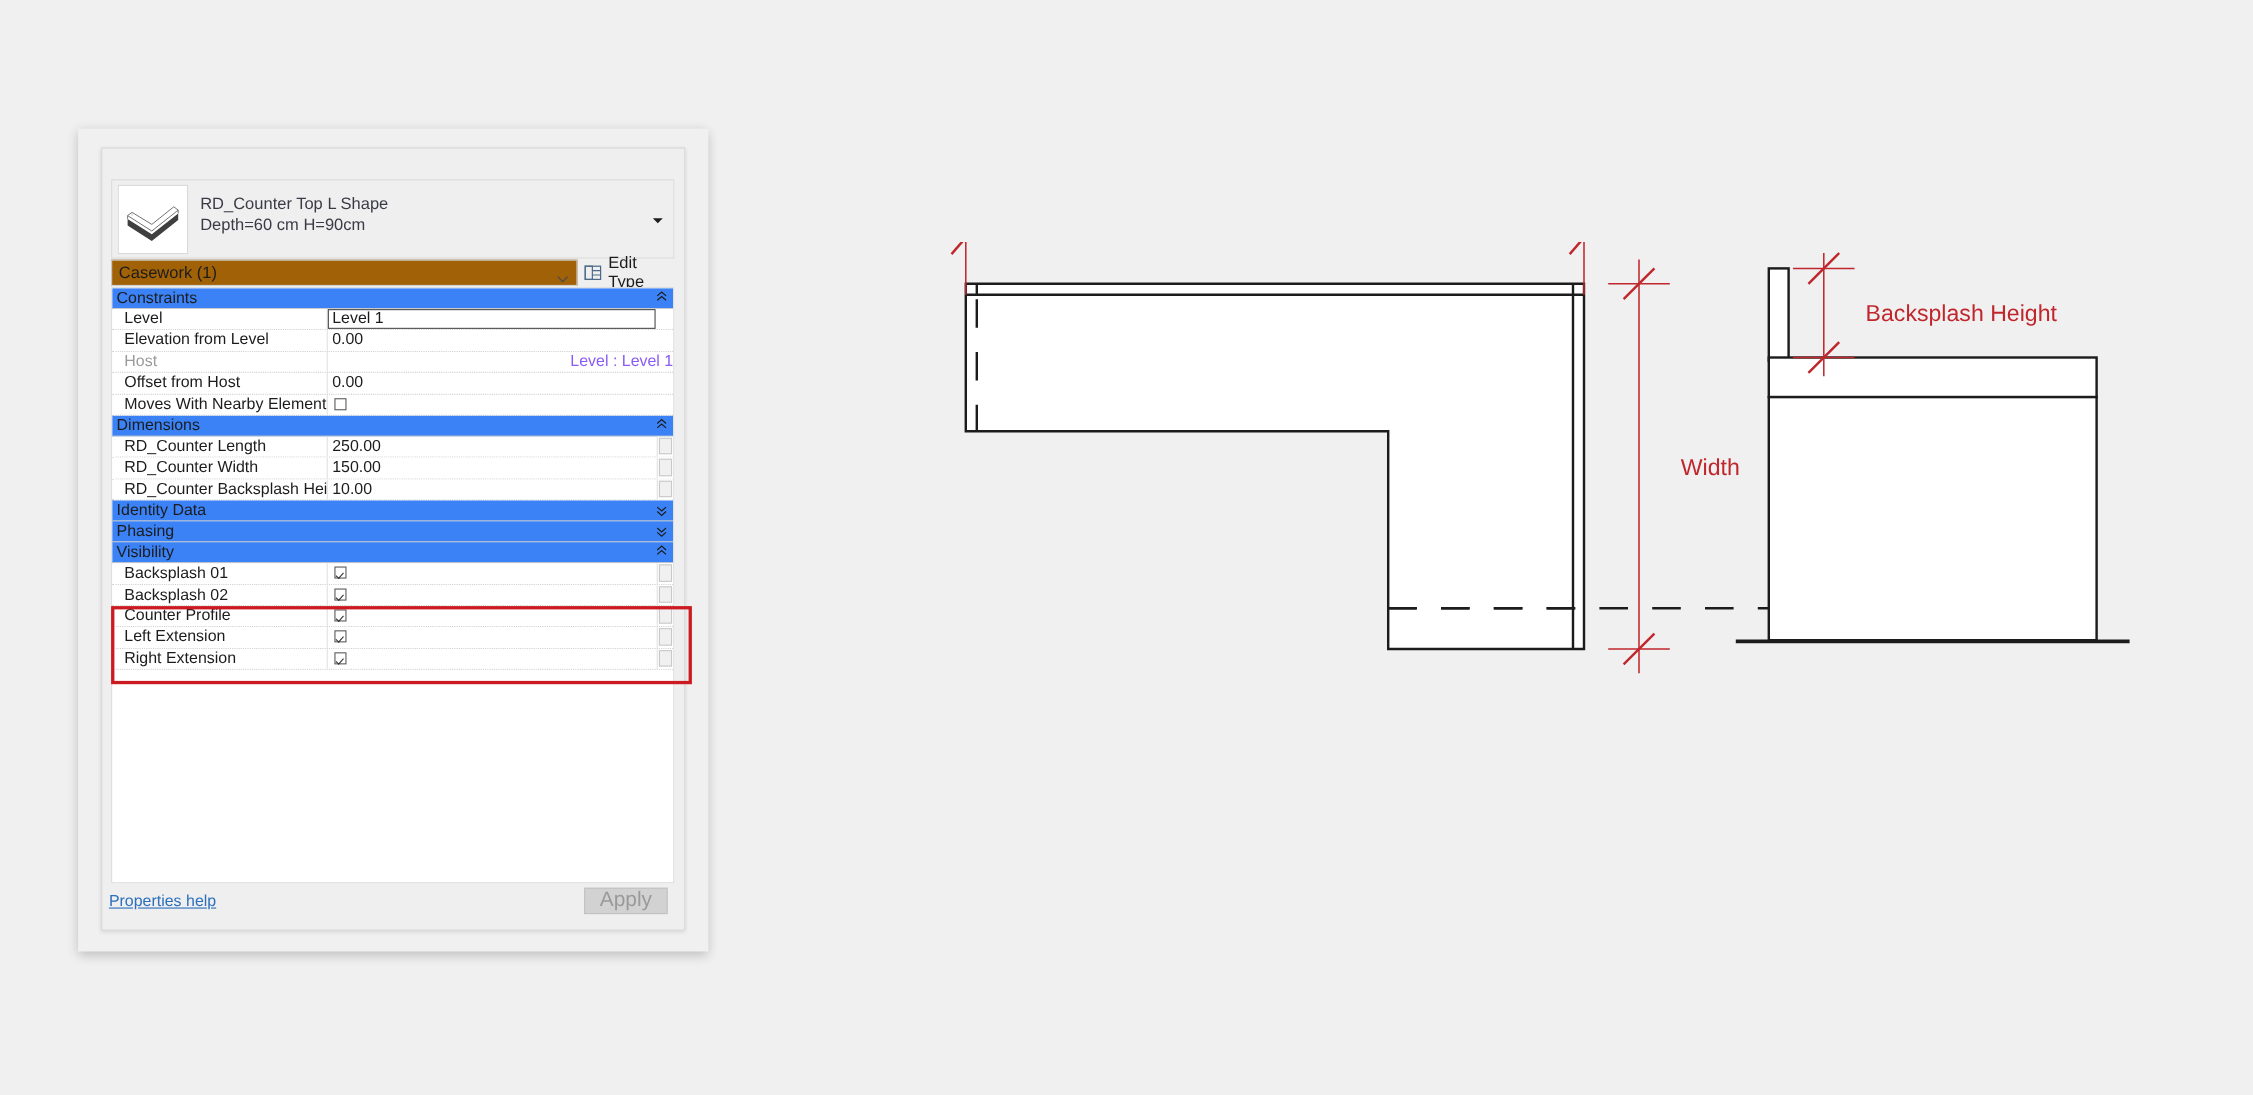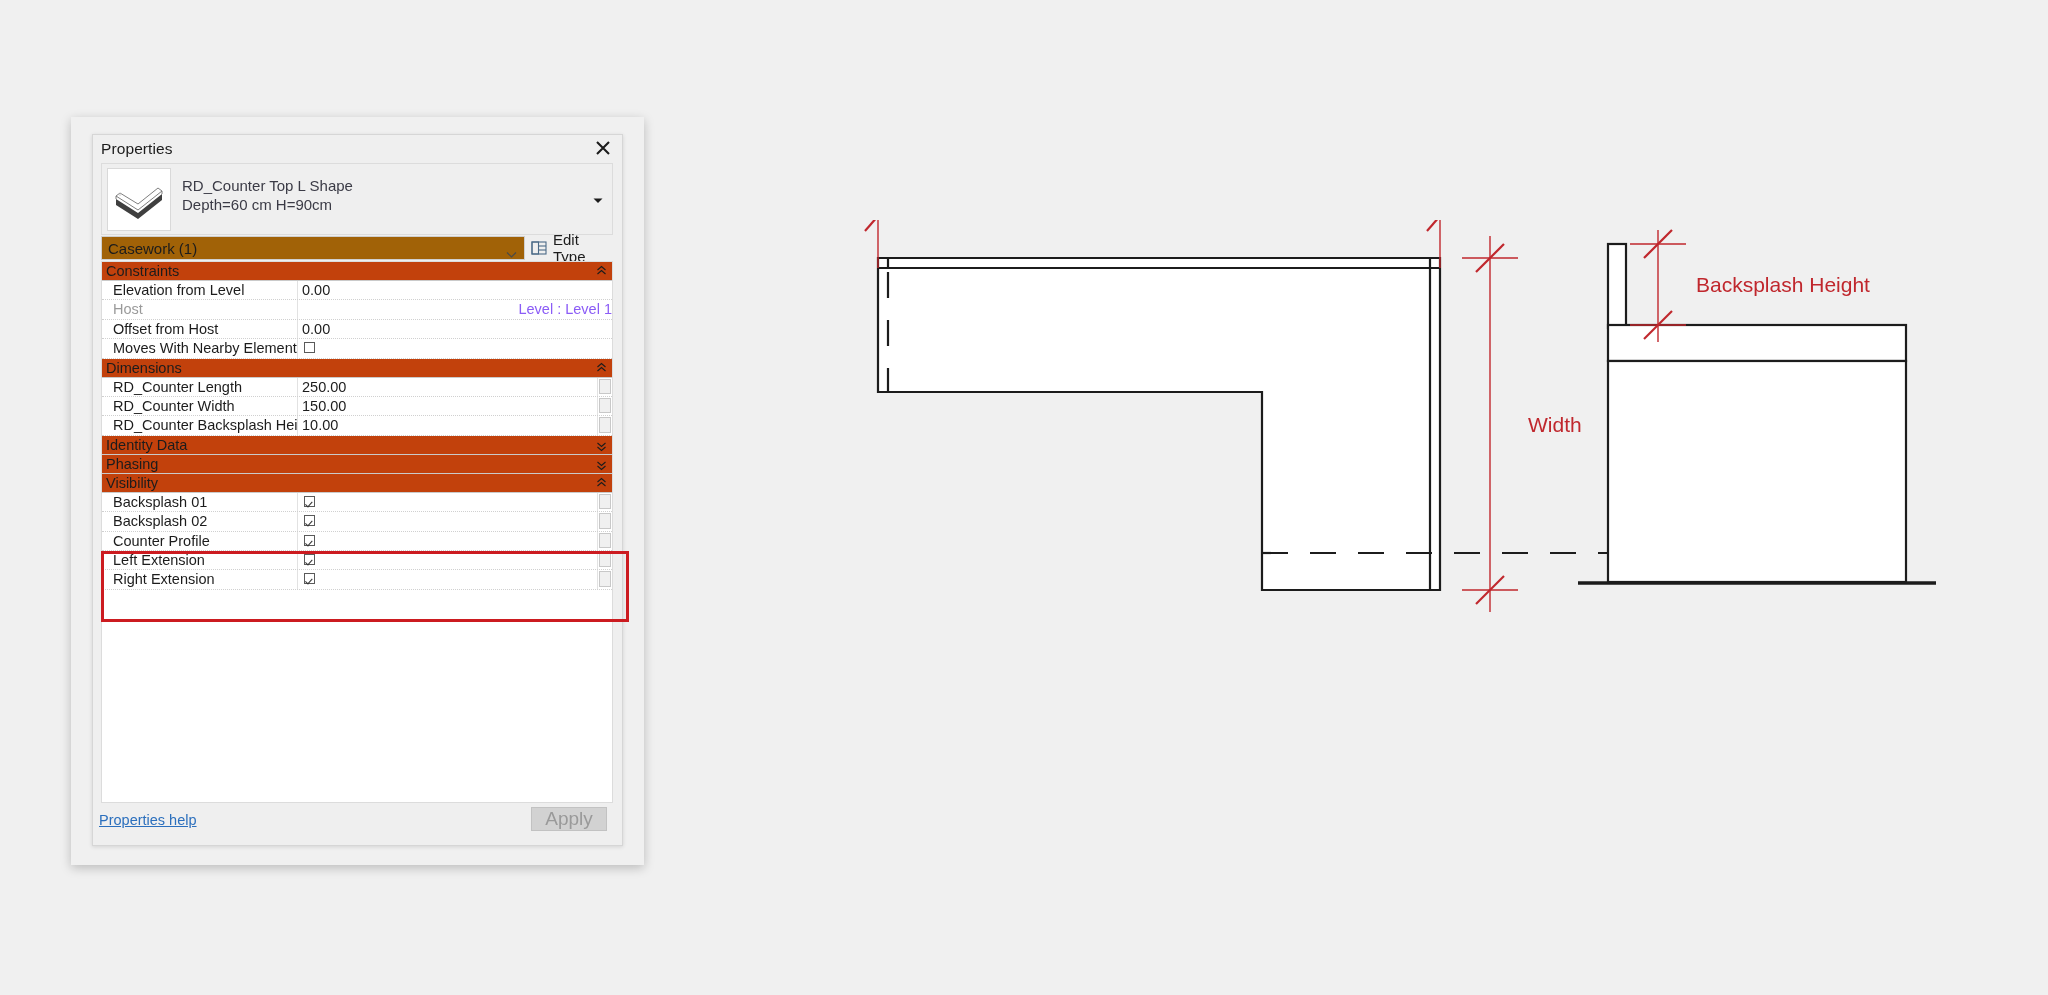--- a/index.html
+++ b/index.html
@@ -84,21 +84,21 @@
   #edit-type-icon{width:17px;height:16px;display:block;}
   #edit-type-label{font-size:15px;color:#1c1c1c;}
 
   
   #grid{
     position:absolute;left:8px;top:126px;width:512px;height:542px;
     background:#ffffff;border:1px solid #dcdcdc;box-sizing:border-box;
     overflow:hidden;
   }
   .grp-header{
-    position:relative;height:18px;background:#c2410c;
+    position:relative;height:18px;background:#3b82f6;
     border-bottom:1px solid #cacaca;
     padding-left:44px;
   }
   .grp-header .grp-label{
     position:absolute;left:4px;top:1px;font-size:14.5px;color:#1c1c1c;
   }
   .grp-header .grp-chev{
     position:absolute;right:5px;top:2px;width:11px;height:13px;cursor:pointer;
   }
   .prop-row{
@@ -176,28 +176,20 @@
   .dimtext{
     fill:#c0272d;font-family:"Liberation Sans", sans-serif;font-size:21px;
   }
 </style>
 </head>
 <body>
 
 <div id="window-frame">
   <div id="panel">
 
-    <div id="panel-titlebar">
-      <span id="panel-title">Properties</span>
-      <span id="panel-close">
-        <svg width="22" height="22" viewBox="0 0 22 22">
-          <path d="M5 5 L17 17 M17 5 L5 17" stroke="#1c1c1c" stroke-width="2.1" fill="none"></path>
-        </svg>
-      </span>
-    </div>
 
     <div id="type-header">
       <div id="type-thumb">
         <svg width="62" height="61" viewBox="0 0 62 61">
           <polygon points="8,30 30,44 54,25 54,31 30,50 8,36" fill="#3f3f3f"></polygon>
           <polygon points="8,27 30,41 54,22 50,19 30,35 12,24" fill="#ffffff" stroke="#707070" stroke-width="0.9"></polygon>
           <polyline points="8,27 8,30" stroke="#707070" stroke-width="0.9" fill="none"></polyline>
           <polyline points="54,22 54,25" stroke="#707070" stroke-width="0.9" fill="none"></polyline>
           <polyline points="12,24 12,27" stroke="#bdbdbd" stroke-width="0.8" fill="none"></polyline>
         </svg>
@@ -239,20 +231,24 @@
         <span class="grp-label">Constraints</span>
         <span class="grp-chev">
           <svg width="11" height="13" viewBox="0 0 11 13">
             <path d="M1.5 5 L5.5 1.5 L9.5 5" stroke="#1c1c1c" stroke-width="1.1" fill="none"></path>
             <path d="M1.5 9 L5.5 5.5 L9.5 9" stroke="#1c1c1c" stroke-width="1.1" fill="none"></path>
           </svg>
         </span>
       </div>
 
       <div class="prop-row">
+        <div class="prop-name">Level</div>
+        <div class="prop-val boxed">Level 1</div>
+      </div>
+      <div class="prop-row">
         <div class="prop-name">Elevation from Level</div>
         <div class="prop-val">0.00</div>
       </div>
       <div class="prop-row">
         <div class="prop-name dim-txt">Host</div>
         <div class="prop-val dim-txt">Level : Level 1</div>
       </div>
       <div class="prop-row">
         <div class="prop-name">Offset from Host</div>
         <div class="prop-val">0.00</div>

